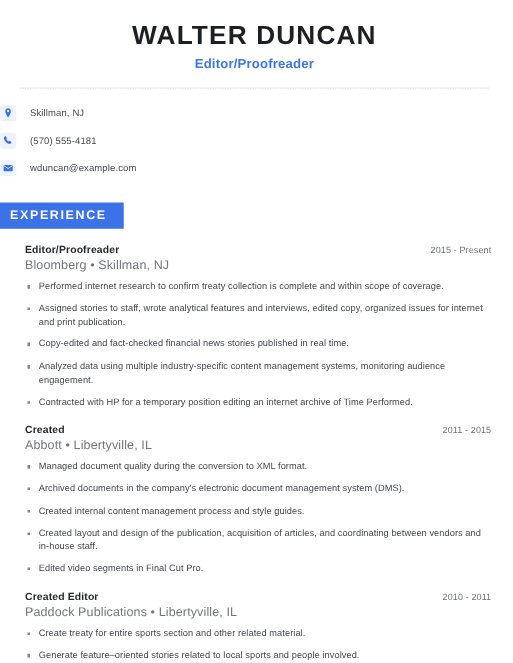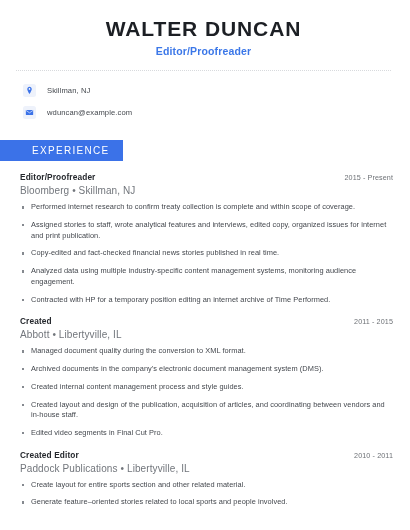--- a/index.html
+++ b/index.html
@@ -47,22 +47,21 @@
   }
 
   .header-rule {
     margin: 13px 16px 0 16px;
     border-top: 1px dotted #d8dadd;
     height: 0;
   }
 
   
   .contact-list {
-    padding: 10px 0 0 10px;
-    margin-left: 13px;
+    padding: 10px 0 0 0;
   }
 
   .contact-row {
     display: flex;
     align-items: center;
     height: 19px;
     margin-bottom: 3px;
   }
 
   .contact-icon {
@@ -84,23 +83,23 @@
     color: #44484e;
     letter-spacing: 0.1px;
   }
 
   
   .section-badge {
     display: inline-block;
     background: #3b72e8;
     color: #ffffff;
     font-size: 10px;
-    font-weight: normal;
+    font-weight: bold;
     letter-spacing: 1.3px;
-    padding: 5px 14px 5px 32px;
+    padding: 5px 14px 5px 8px;
     margin-left: 0;
   }
 
   .section-wrap { margin-top: 18px; }
 
   
   .jobs { padding: 0 14px 0 20px; }
 
   .job { margin-top: 11px; }
 
@@ -173,20 +172,28 @@
     <div class="contact-row">
       <span class="contact-icon">
         <svg width="9" height="9" viewBox="0 0 16 16">
             <path d="M8 1.2c-2.2 0-4 1.8-4 4 0 3 4 9 4 9s4-6 4-9c0-2.2-1.8-4-4-4z" fill="#3b72e8"></path>
             <circle cx="8" cy="5.2" r="1.5" fill="#ffffff"></circle>
           </svg>
       </span>
       <span class="contact-text">Skillman, NJ</span>
     </div>
 
+    <div class="contact-row">
+      <span class="contact-icon">
+        <svg width="9" height="9" viewBox="0 0 16 16">
+            <path d="M3.2 2.1c.5-.5 1.3-.5 1.7.1l1.1 1.5c.3.5.3 1.1-.1 1.5l-.6.6c.7 1.5 1.9 2.7 3.4 3.4l.6-.6c.4-.4 1-.4 1.5-.1l1.5 1.1c.6.4.6 1.2.1 1.7l-.8.8c-.5.5-1.3.7-2 .5C6.9 12.9 3.1 9.1 2 5.1c-.2-.7 0-1.5.5-2l.7-1z" fill="#3b72e8"></path>
+          </svg>
+      </span>
+      <span class="contact-text">(570) 555-4181</span>
+    </div>
 
     <div class="contact-row">
       <span class="contact-icon">
         <svg width="9" height="9" viewBox="0 0 16 16">
             <rect x="1.5" y="3.5" width="13" height="9" rx="1" fill="#3b72e8"></rect>
             <path d="M1.8 4.3l6.2 4.3 6.2-4.3" stroke="#ffffff" stroke-width="1.1" fill="none"></path>
           </svg>
       </span>
       <span class="contact-text">wduncan@example.com</span>
     </div>
@@ -228,21 +235,21 @@
         </ul>
       </div>
 
       <div class="job">
         <div class="job-head">
           <span class="job-title">Created Editor</span>
           <span class="job-dates">2010 - 2011</span>
         </div>
         <div class="job-company">Paddock Publications • Libertyville, IL</div>
         <ul class="bullets">
-          <li>Create layout for entire sports section and other related material.</li>
+          <li>Create treaty for entire sports section and other related material.</li>
           <li>Generate feature–oriented stories related to local sports and people involved.</li>
 
         </ul>
       </div>
 
     </div>
   </div>
 
 </div>
 

